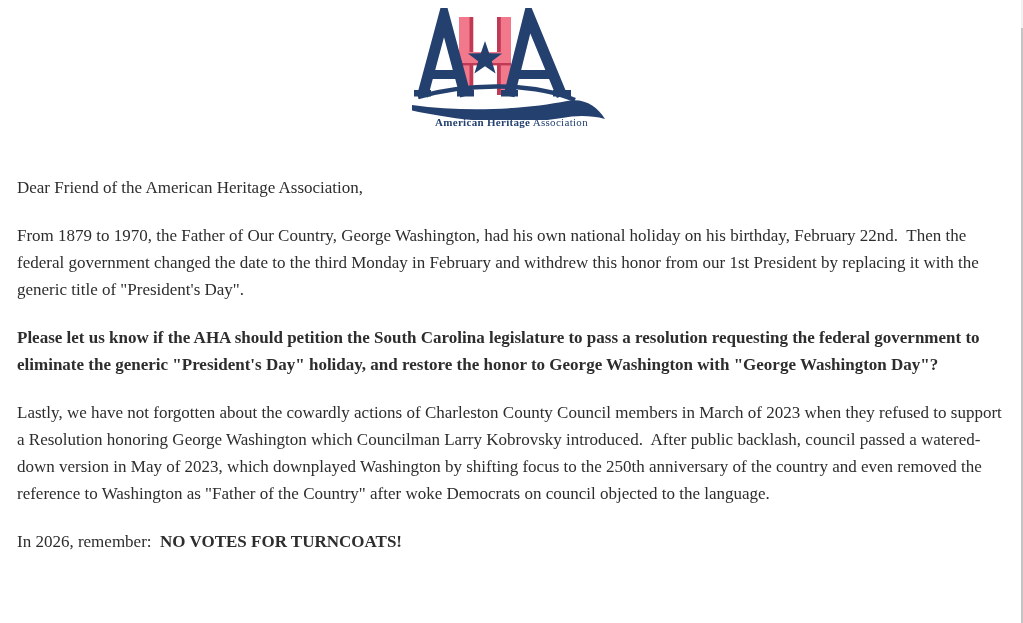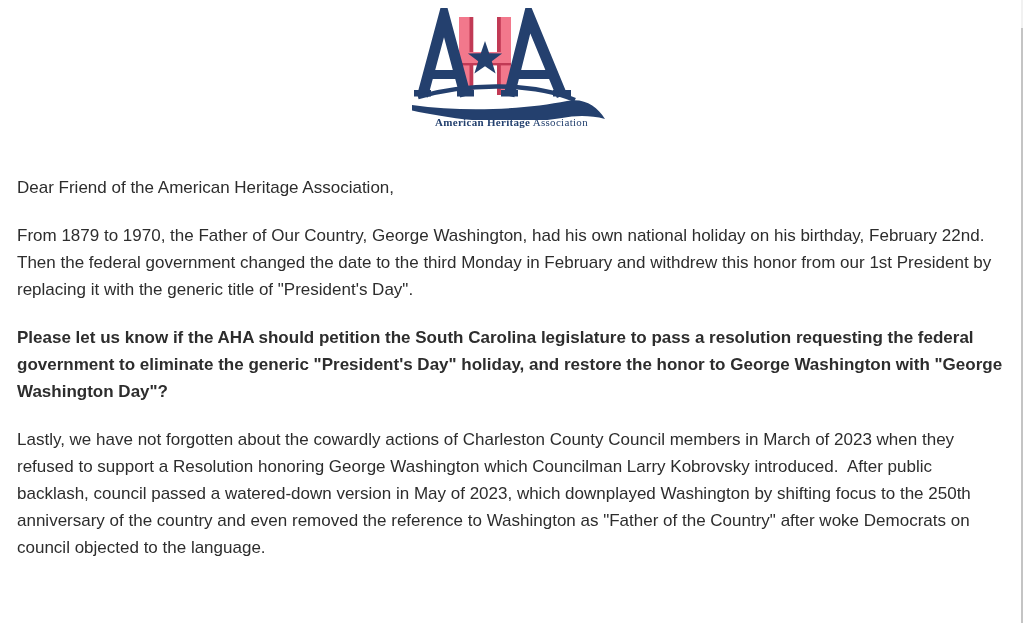--- a/index.html
+++ b/index.html
@@ -26,20 +26,21 @@
     color: #24416f;
     margin-top: -4px;
     letter-spacing: 0.3px;
   }
   .logo-wordmark .lt-bold { font-weight: bold; }
   .logo-wordmark .lt-reg { font-weight: normal; }
   .letter {
     padding: 0 17px;
     font-size: 17px;
     line-height: 27px;
+    font-family: Liberation Serif, serif;
   }
   .letter p {
     margin: 21px 0;
     white-space: pre-wrap;
   }
   .letter p.first { margin-top: 46px; }
   .bold { font-weight: bold; }
   
   .edge-track {
     position: absolute;
@@ -97,16 +98,17 @@
     <span class="lt-bold">American Heritage</span>
     <span class="lt-reg">Association</span>
   </div>
 </div>
 
 <div class="letter">
   <p class="first">Dear Friend of the American Heritage Association,</p>
   <p>From 1879 to 1970, the Father of Our Country, George Washington, had his own national holiday on his birthday, February 22nd.  Then the federal government changed the date to the third Monday in February and withdrew this honor from our 1st President by replacing it with the generic title of "President's Day".</p>
   <p class="bold">Please let us know if the AHA should petition the South Carolina legislature to pass a resolution requesting the federal government to eliminate the generic "President's Day" holiday, and restore the honor to George Washington with "George Washington Day"?</p>
   <p>Lastly, we have not forgotten about the cowardly actions of Charleston County Council members in March of 2023 when they refused to support a Resolution honoring George Washington which Councilman Larry Kobrovsky introduced.  After public backlash, council passed a watered-down version in May of 2023, which downplayed Washington by shifting focus to the 250th anniversary of the country and even removed the reference to Washington as "Father of the Country" after woke Democrats on council objected to the language.</p>
+  <p><span>In 2026, remember:  </span><span class="bold">NO VOTES FOR TURNCOATS!</span></p>
 </div>
 
 <div class="edge-track"></div>
 <div class="edge-thumb"></div>
 
 </body></html>

